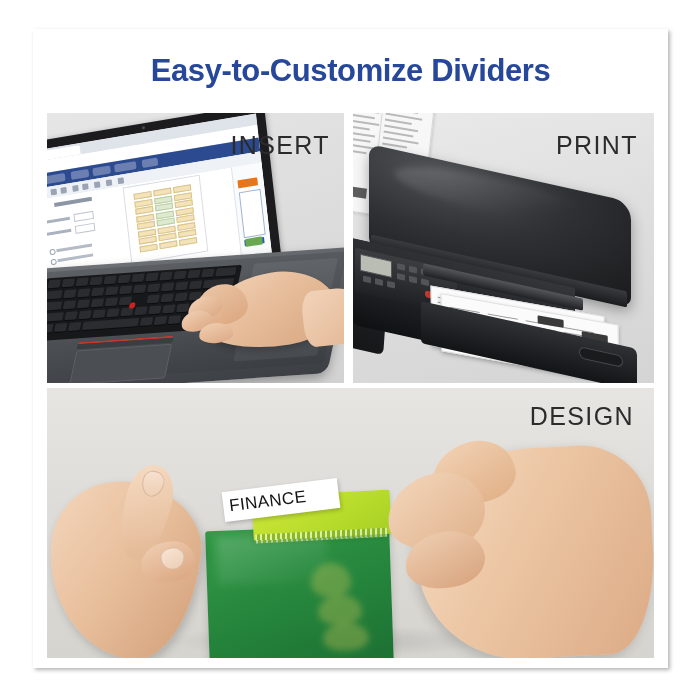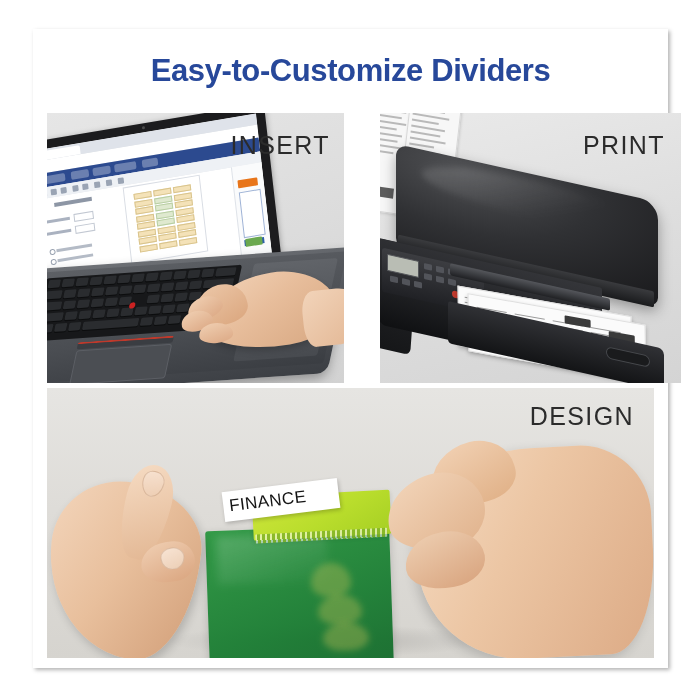--- a/index.html
+++ b/index.html
@@ -46,21 +46,21 @@
     white-space: nowrap;
   }
 
   
   .panel {
     position: absolute;
     overflow: hidden;
     background: #e3e3e3;
   }
   #panel-design { left: 14px;  top: 84px;  width: 297px; height: 270px; }
-  #panel-print  { left: 320px; top: 84px;  width: 301px; height: 270px; margin-left: 27px; }
+  #panel-print  { left: 320px; top: 84px;  width: 301px; height: 270px; }
   #panel-insert { left: 14px;  top: 359px; width: 607px; height: 270px; }
 
   #panel-design { background: linear-gradient(160deg,#e6e6e6 0%,#dcdcdc 55%,#d2d2d2 100%); }
   #panel-print  { background: linear-gradient(165deg,#eaeaea 0%,#dedede 50%,#d4d4d4 100%); }
   #panel-insert { background: linear-gradient(180deg,#e6e5e2 0%,#dedcd8 45%,#d6d4cf 100%); }
 
   .step-label {
     position: absolute;
     font-size: 25px;
     font-weight: normal;

